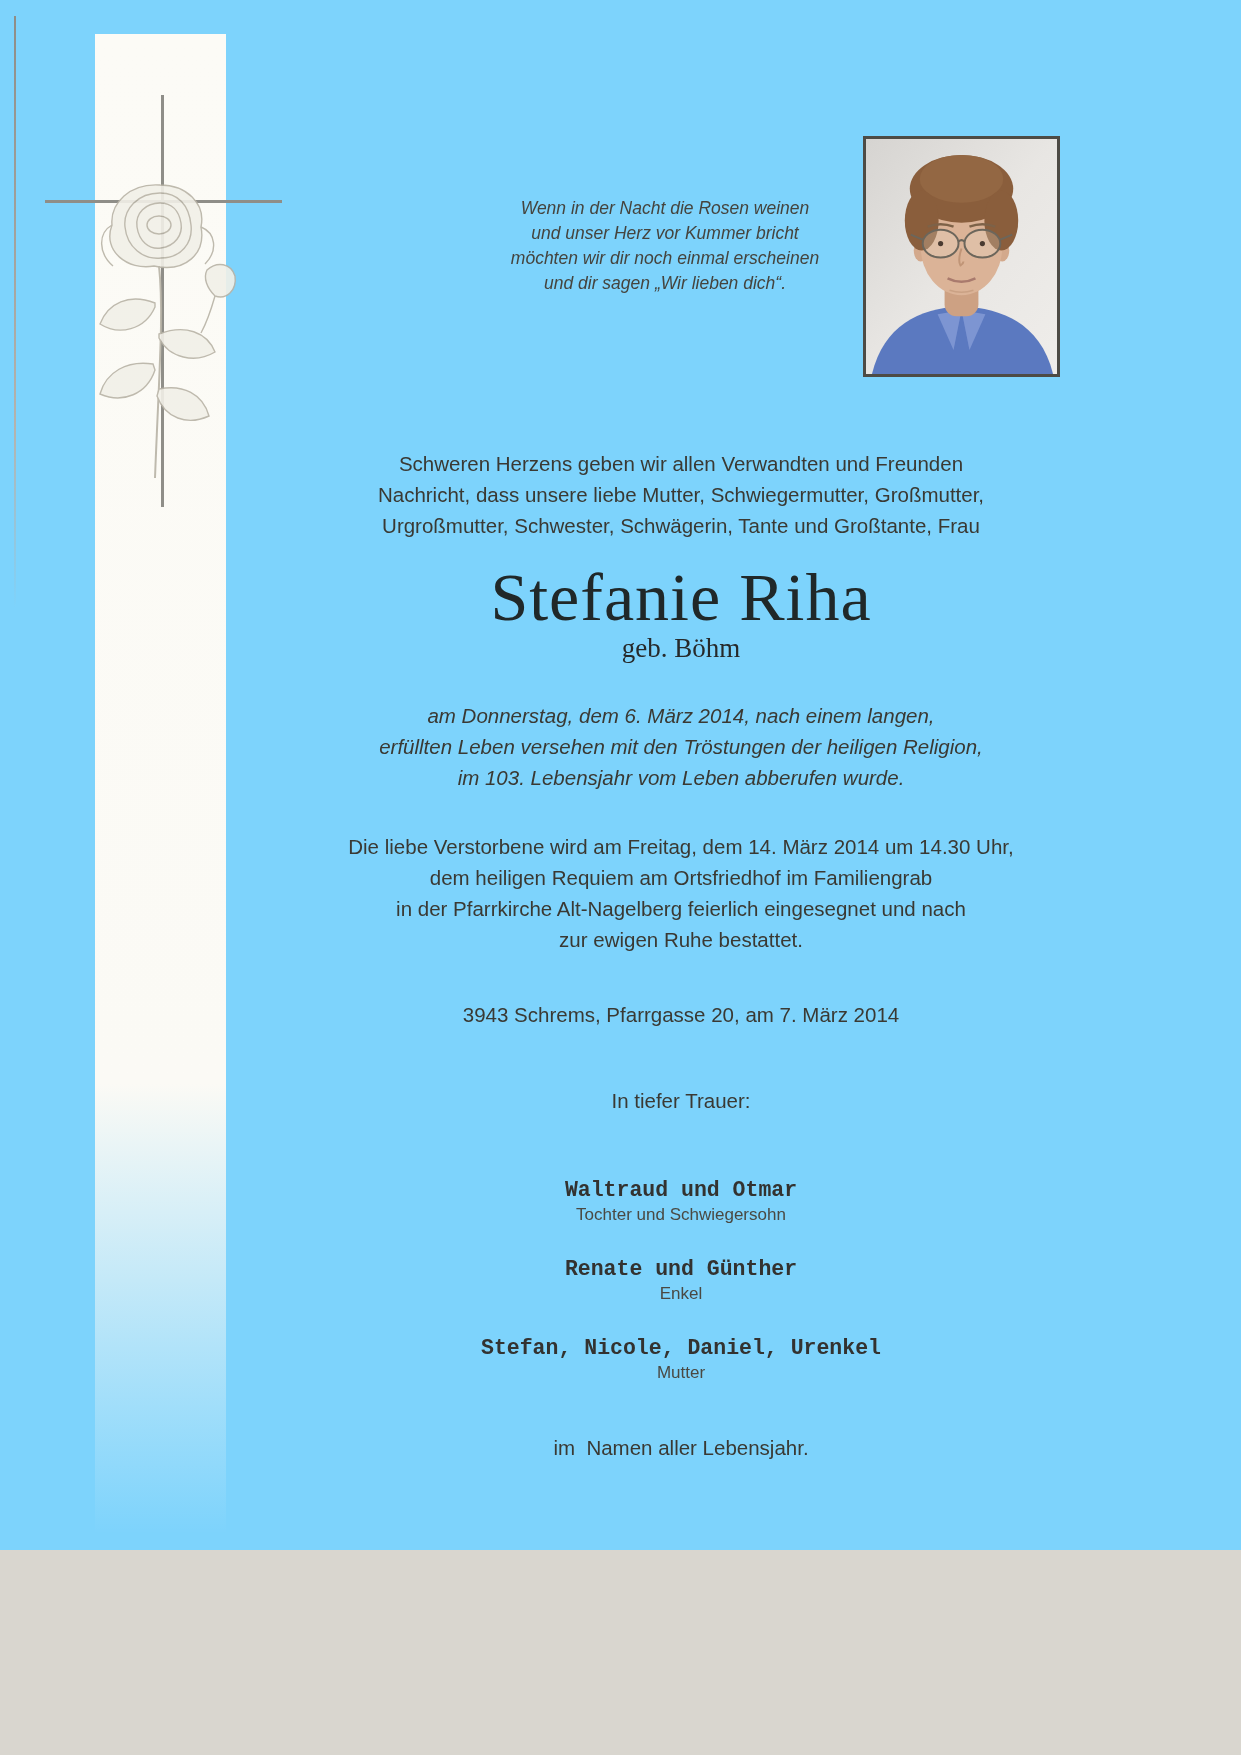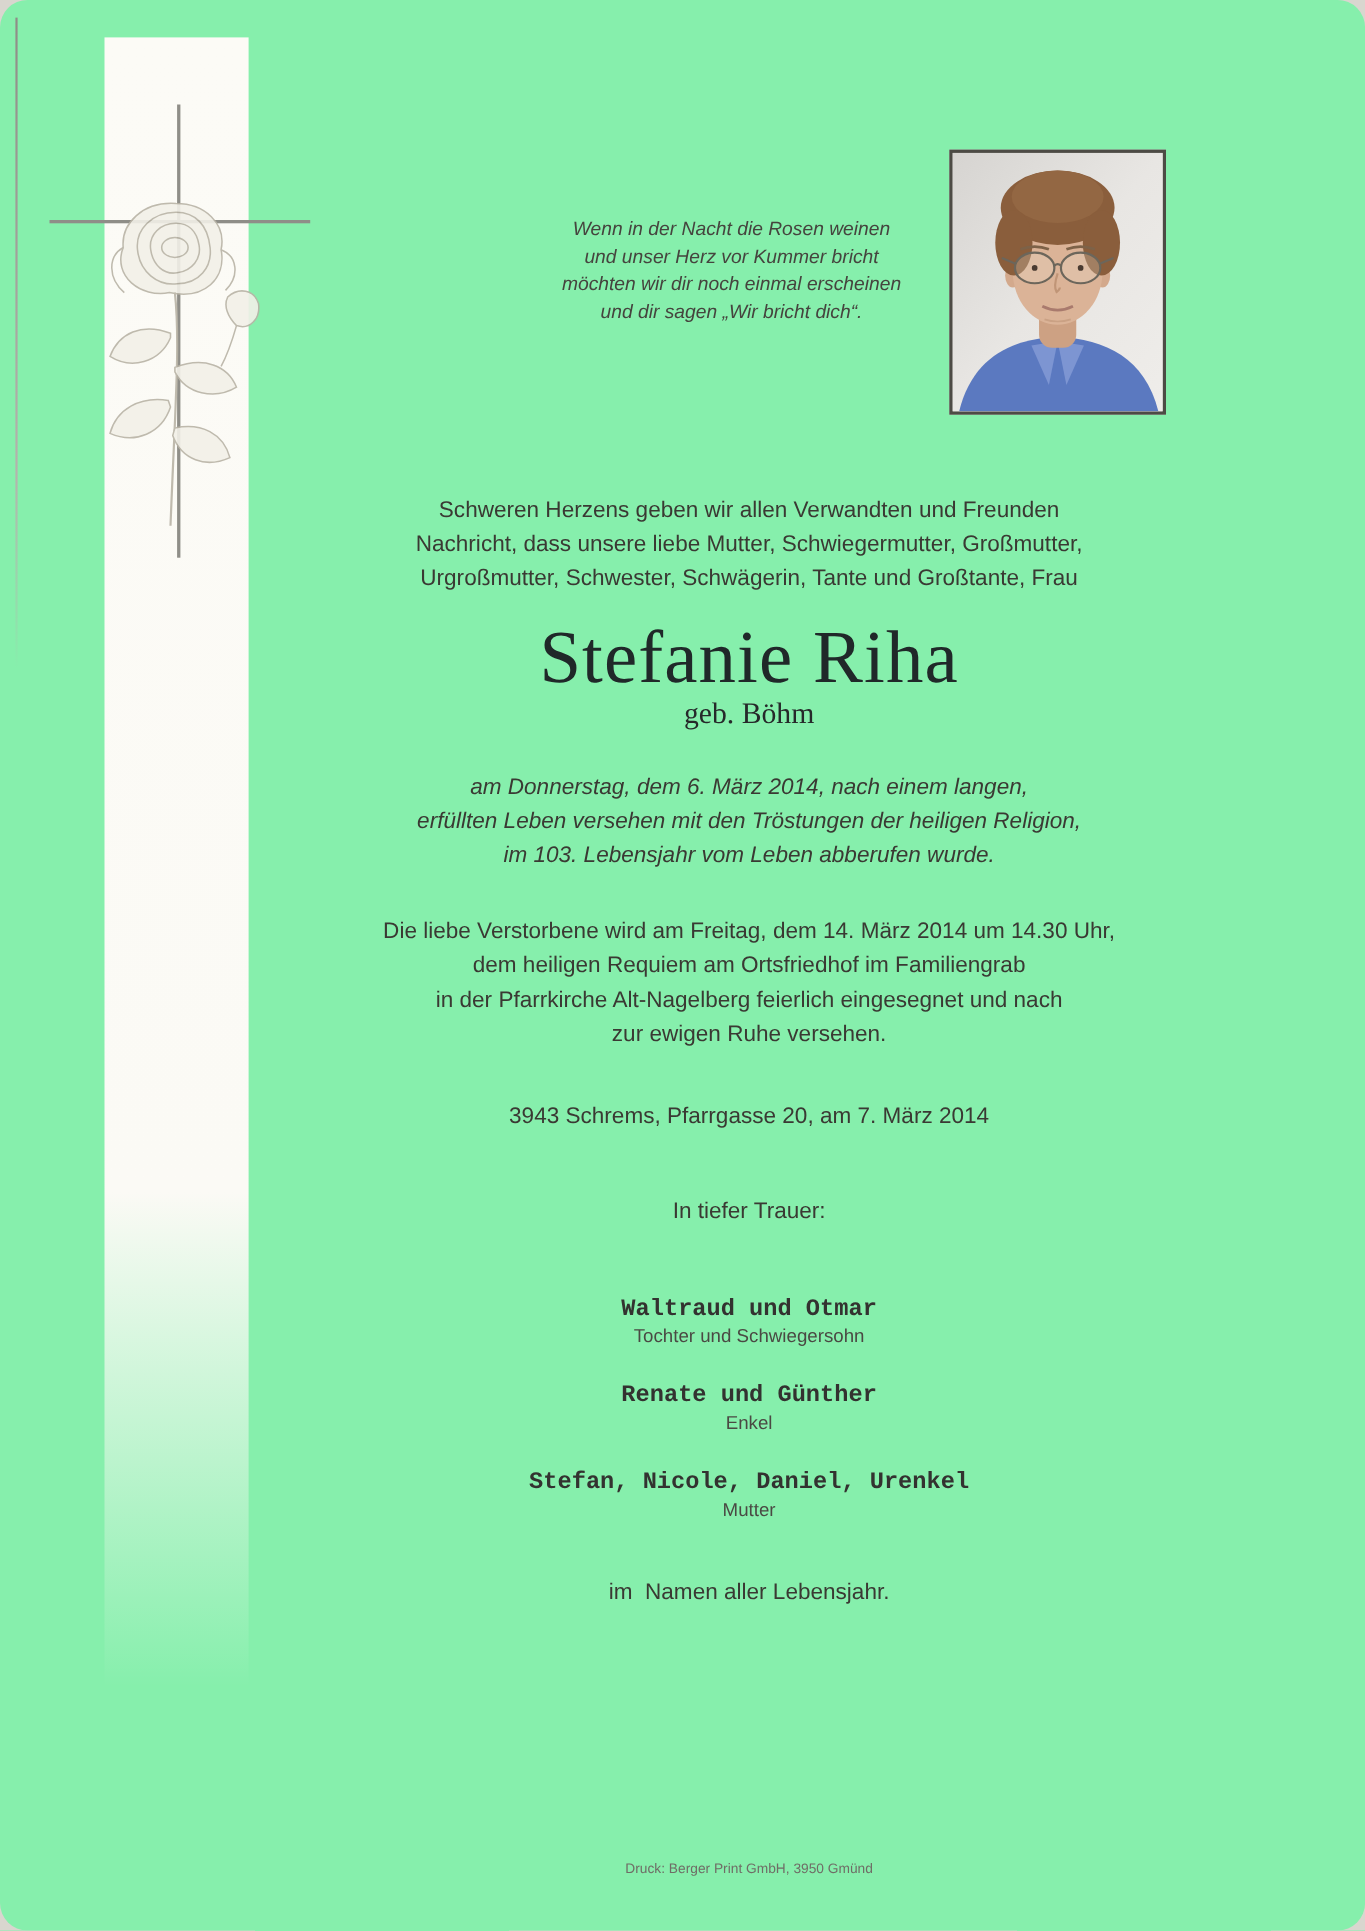--- a/index.html
+++ b/index.html
@@ -1,20 +1,20 @@
 <!DOCTYPE html>
 <html><head>
 <meta charset="utf-8">
 <style>
   html,body{margin:0;padding:0}
   body{background:#d9d6cf}
   .page{
-    position:relative;width:1241px;height:1755px;margin:0 auto;
-    background:#86efac;overflow:hidden;
-    font-family:"Liberation Sans",sans-serif;color:#393833;border-radius:25px;
+    position:relative;width:1241px;height:1550px;margin:0 auto;
+    background:#7dd3fc;overflow:hidden;
+    font-family:"Liberation Sans",sans-serif;color:#393833;
   }
   
   .edge-line{position:absolute;left:14px;top:16px;width:2px;height:592px;
     background:linear-gradient(180deg,#8f8d87 0%,#b5b3ad 70%,rgba(181,179,173,0) 100%);}
   
   .strip{position:absolute;left:95px;top:34px;width:131px;height:1500px;
     background:linear-gradient(180deg,#fcfbf6 0%,#fbfaf5 70%,rgba(252,251,246,0) 100%);}
   
   .cross-v{position:absolute;left:161px;top:95px;width:3px;height:412px;background:#8f8e88;z-index:1;}
   .cross-h{position:absolute;left:45px;top:200px;width:237px;height:3px;background:#8f8e88;z-index:1;}
@@ -71,21 +71,21 @@
         <path d="M119,97 C129,88 143,90 147,103 C149,117 139,127 127,123 C119,115 115,105 119,97 Z"></path>
         <path d="M127,123 C123,137 119,149 113,160" fill="none"></path>
       </g>
     </svg>
   </div>
 
   <div class="poem">
     <div>Wenn in der Nacht die Rosen weinen</div>
     <div>und unser Herz vor Kummer bricht</div>
     <div>möchten wir dir noch einmal erscheinen</div>
-    <div>und dir sagen „Wir bricht dich“.</div>
+    <div>und dir sagen „Wir lieben dich“.</div>
   </div>
 
   <div class="photo">
     <svg viewBox="0 0 192 236" xmlns="http://www.w3.org/2000/svg">
       <defs>
         <linearGradient id="pbg" x1="0" y1="0" x2="1" y2="1">
           <stop offset="0" stop-color="#d6d4d1"></stop>
           <stop offset="0.5" stop-color="#e8e6e3"></stop>
           <stop offset="1" stop-color="#efedea"></stop>
         </linearGradient>
@@ -131,21 +131,21 @@
     <div class="para-passing">
       <div class="body-line">am Donnerstag, dem 6. März 2014, nach einem langen,</div>
       <div class="body-line">erfüllten Leben versehen mit den Tröstungen der heiligen Religion,</div>
       <div class="body-line">im 103. Lebensjahr vom Leben abberufen wurde.</div>
     </div>
 
     <div class="para-funeral">
       <div class="body-line">Die liebe Verstorbene wird am Freitag, dem 14. März 2014 um 14.30 Uhr,</div>
       <div class="body-line">dem heiligen Requiem am Ortsfriedhof im Familiengrab</div>
       <div class="body-line">in der Pfarrkirche Alt-Nagelberg feierlich eingesegnet und nach</div>
-      <div class="body-line">zur ewigen Ruhe versehen.</div>
+      <div class="body-line">zur ewigen Ruhe bestattet.</div>
     </div>
 
     <div class="place-date">3943 Schrems, Pfarrgasse 20, am 7. März 2014</div>
 
     <div class="mourning-label">In tiefer Trauer:</div>
 
     <div class="mourner-group first">
       <div class="mourner-names">Waltraud und Otmar</div>
       <div class="mourner-relation">Tochter und Schwiegersohn</div>
     </div>

